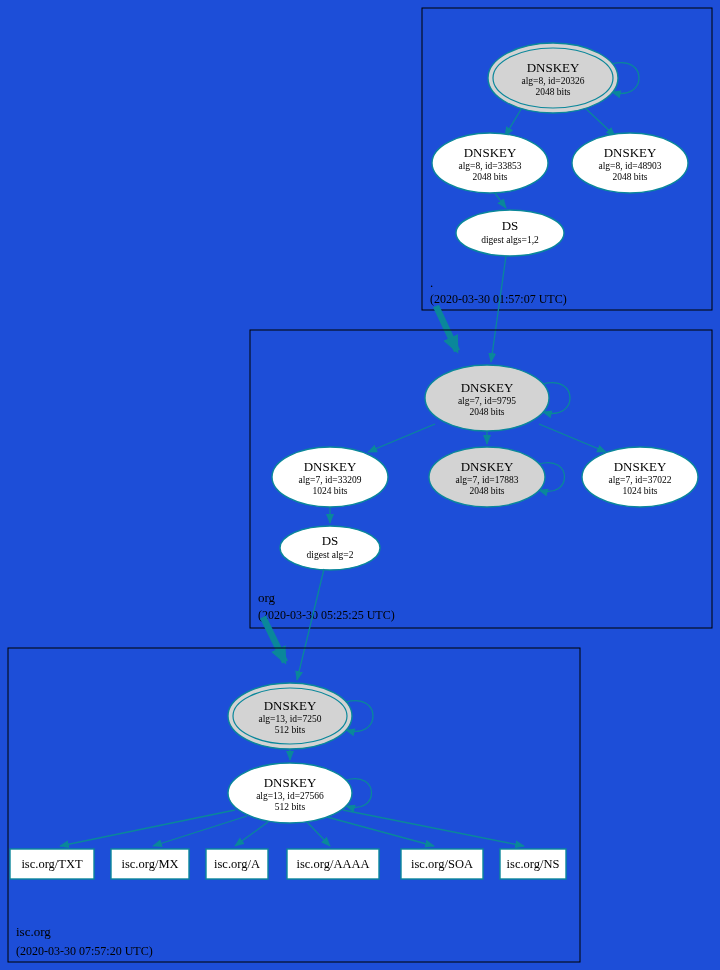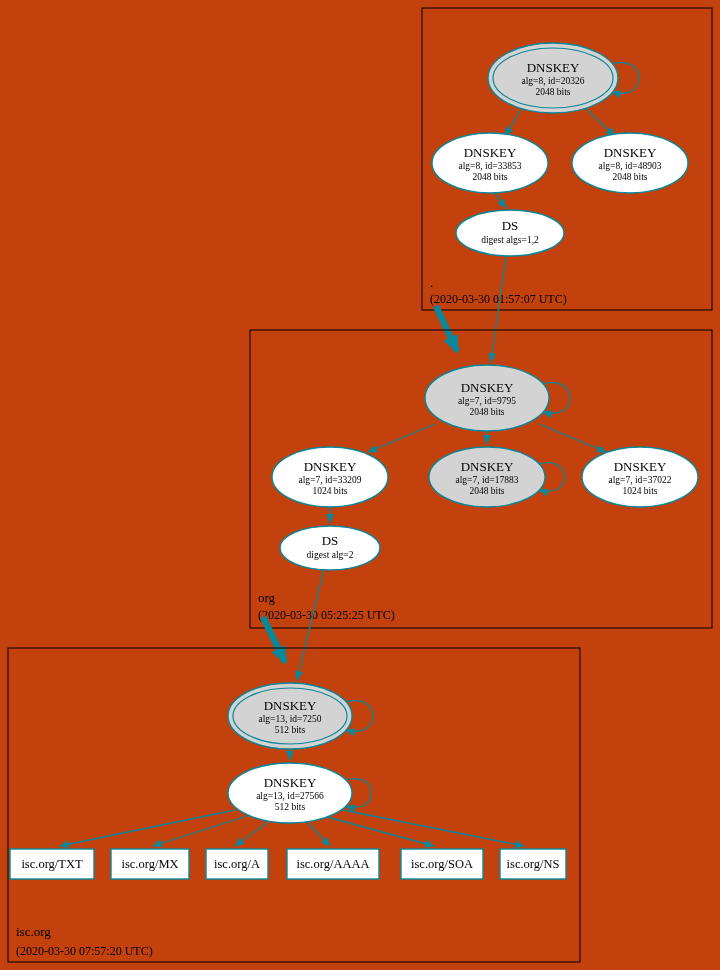--- a/index.html
+++ b/index.html
@@ -1,16 +1,16 @@
 <!DOCTYPE html>
 <html><head>
 <meta charset="utf-8">
 <style>
   html,body{margin:0;padding:0;background:#ffffff;}
-  .stage{position:relative;width:720px;height:970px;background:#c2410c;}
+  .stage{position:relative;width:720px;height:970px;background:#1d4ed8;}
   text{font-family:"Liberation Serif","DejaVu Serif",serif;fill:#000;}
   .zone-box{fill:none;stroke:#000000;stroke-width:1;}
   .node{fill:#ffffff;stroke:#0a879a;stroke-width:1.4;}
   .node.sep{fill:#d3d3d3;}
   .ring{fill:none;stroke:#0a879a;stroke-width:1.2;}
   .rrset{fill:#ffffff;stroke:#0a879a;stroke-width:1.4;}
   .edge{stroke:#0a879a;stroke-width:1.3;fill:none;marker-end:url(#arrow);}
   .edge-thick{stroke:#0a879a;stroke-width:6.5;fill:none;marker-end:url(#arrow-big);}
   .node-title{font-size:13px;text-anchor:middle;}
   .node-detail{font-size:9.5px;text-anchor:middle;}

